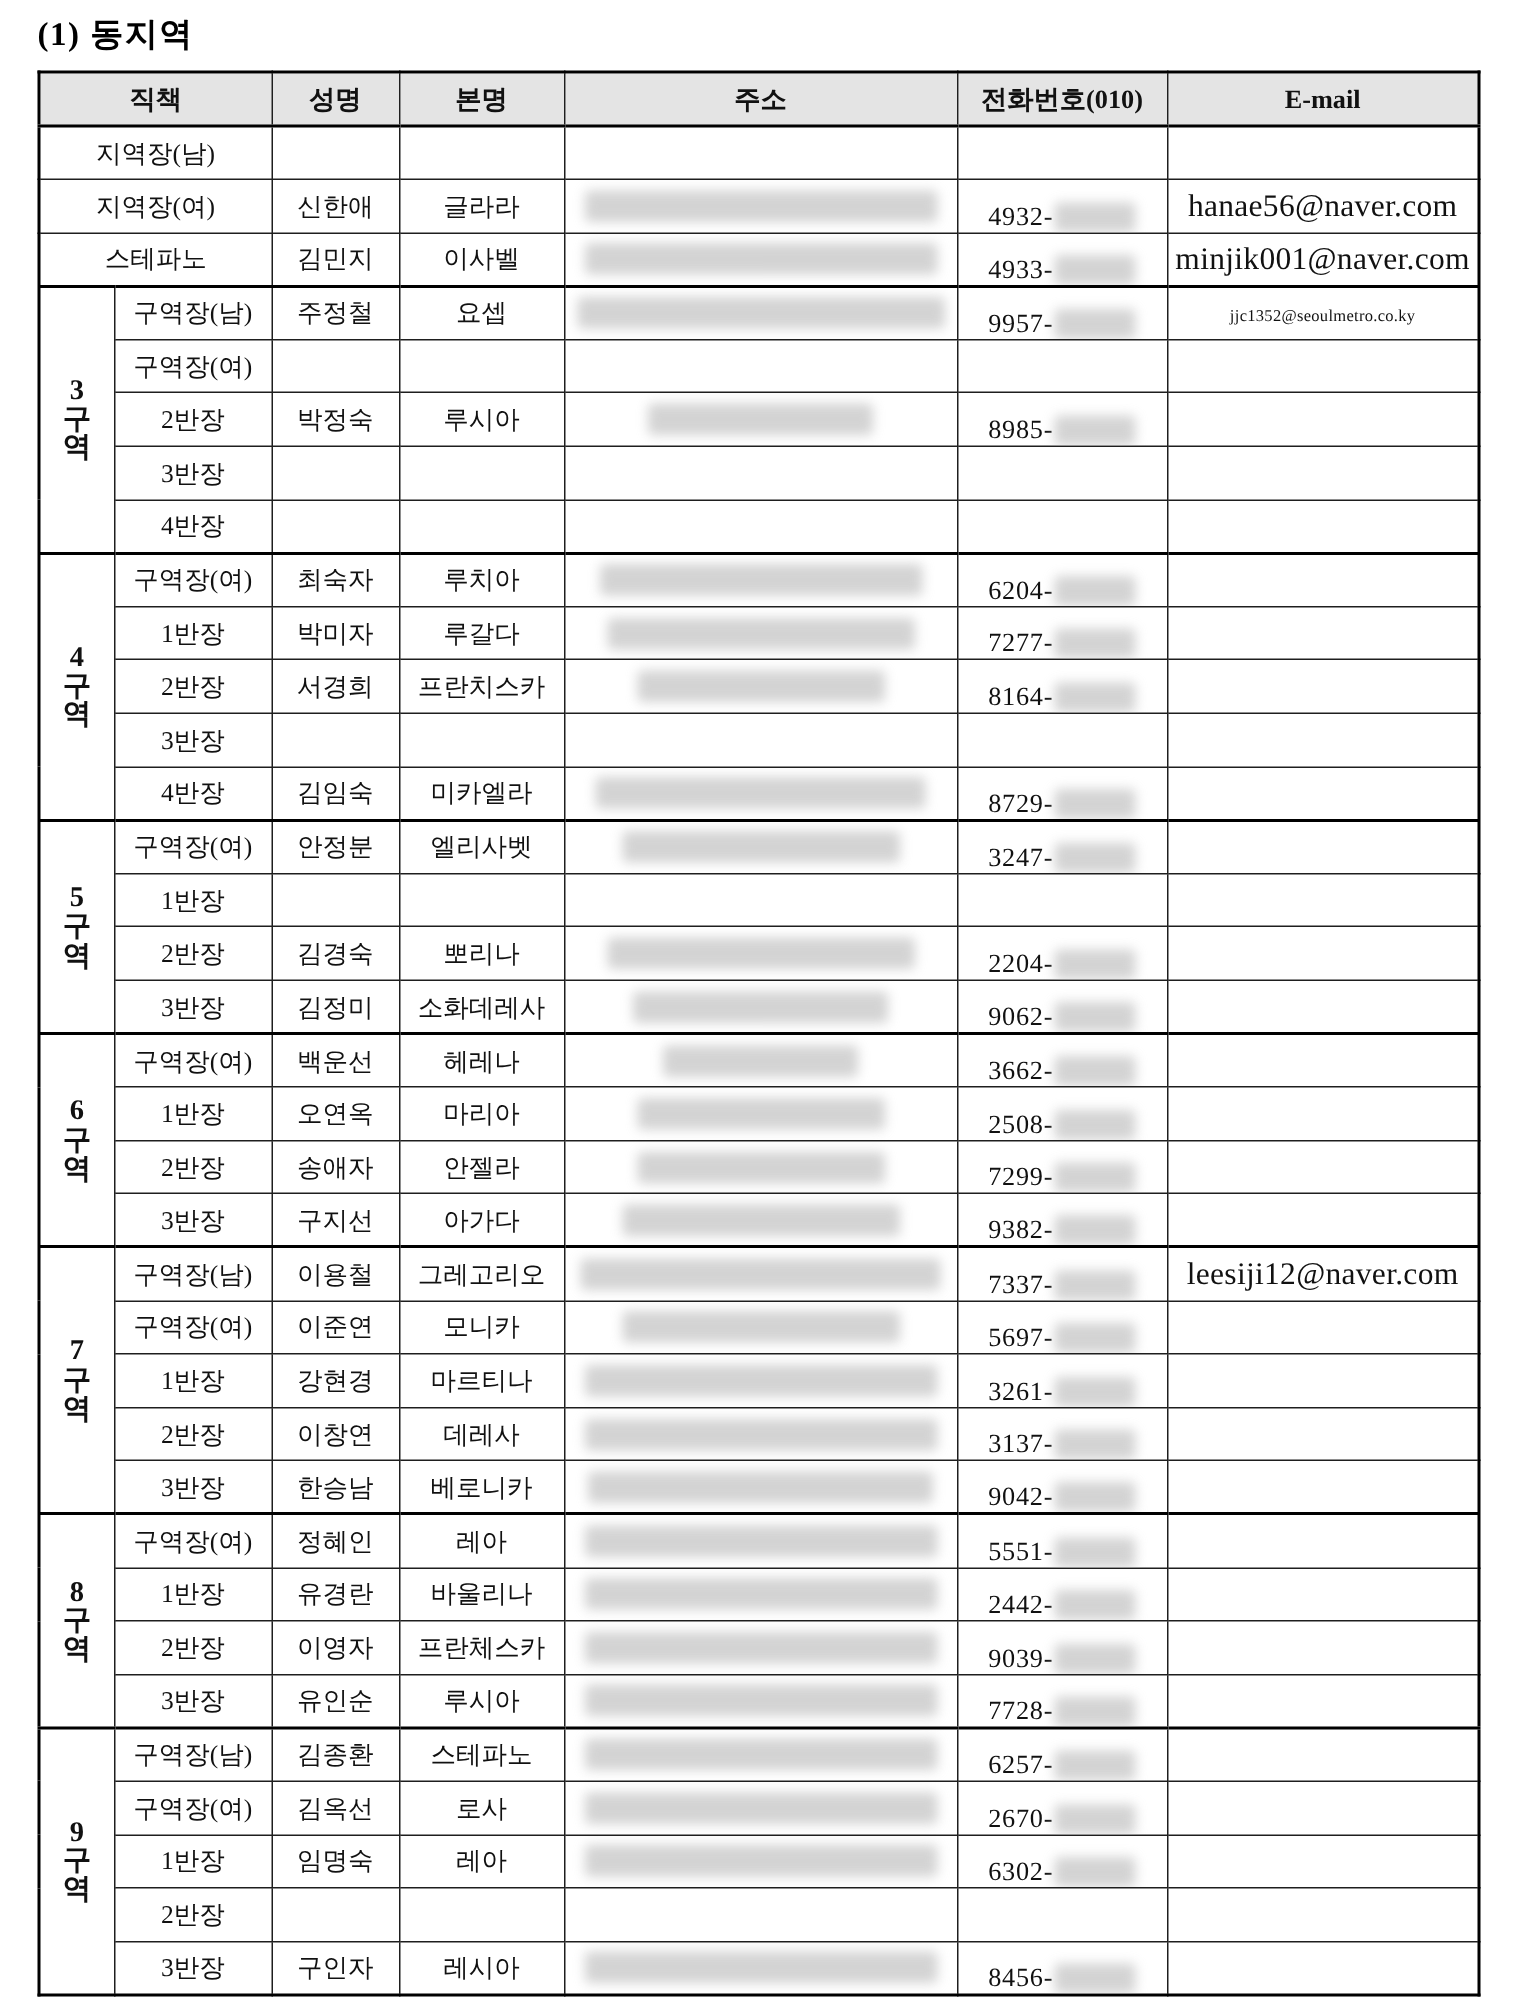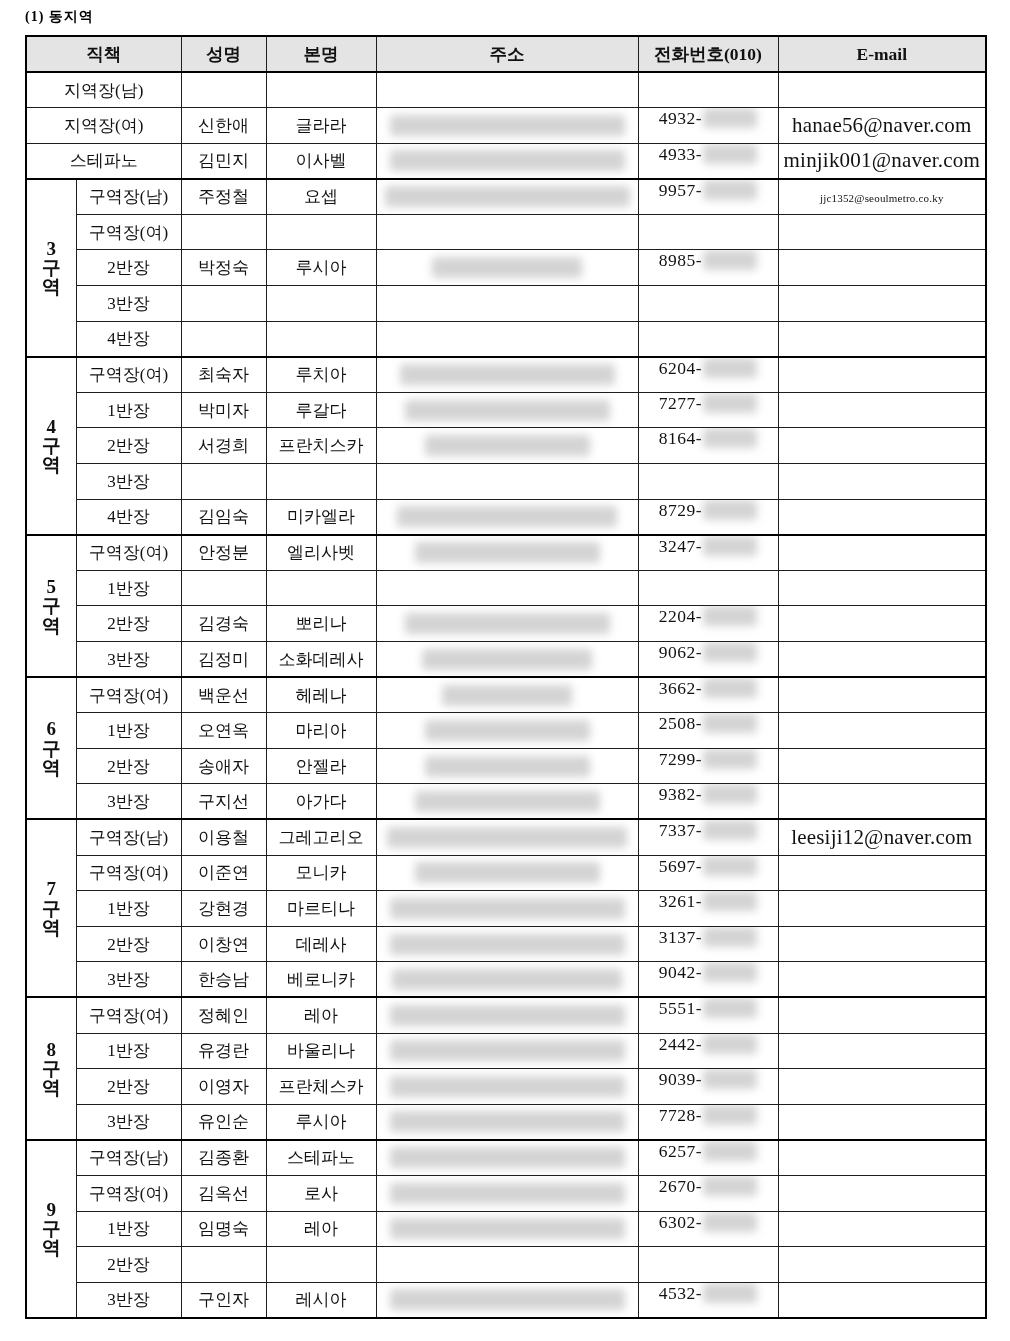--- a/index.html
+++ b/index.html
@@ -4,21 +4,21 @@
 <style>
   html,body { margin:0; padding:0; background:#ffffff; }
   body {
     width:1010px; height:1341px;
     font-family:"Liberation Serif","DejaVu Serif",serif;
     color:#111;
     -webkit-font-smoothing:antialiased;
   }
   .page { position:relative; padding:6px 25px 0 25px; box-sizing:border-box; }
   .doc-title {
-    font-size:14px; font-weight:bold; letter-spacing:1px;
+    font-size:22px; font-weight:bold; letter-spacing:1px;
     margin:2px 0 9px 0; color:#000;
   }
   table.contact {
     border-collapse:collapse; table-layout:fixed;
     width:960px;
     border:2.6px solid #000;
   }
   th, td {
     border:1.6px solid #1e1e1e;
     padding:0 2px;
@@ -41,21 +41,21 @@
     font-weight:bold; font-size:19px; line-height:1.02;
     padding:0; background:#fff;
   }
   td.group-cell span { display:block; text-align:center; }
   .addr-wrap { display:flex; justify-content:center; align-items:center; height:100%; }
   .redact {
     background:#b9b9b9; opacity:0.62; border-radius:3px;
     filter:blur(4px);
   }
   .addr-redact { height:21px; }
-  .phone-wrap { display:flex; justify-content:center; align-items:flex-start; height:100%; }
+  .phone-wrap { display:flex; justify-content:center; align-items:flex-end; height:100%; }
   .phone-text { font-size:17.5px; letter-spacing:0.5px; white-space:nowrap; }
   .phone-redact { width:54px; height:20px; margin-left:1px; flex:0 0 auto; }
   .email-text { font-size:21px; letter-spacing:0.2px; }
   .email-text.small { font-size:11px; }
 </style>
 </head>
 <body>
 
 <div class="page">
   <div class="doc-title">(1) 동지역</div>
@@ -635,21 +635,21 @@
           <td>3반장</td>
           <td>구인자</td>
           <td>레시아</td>
           <td>
             <div class="addr-wrap">
               <div class="redact addr-redact" style="width: 235px;"></div>
             </div>
           </td>
           <td>
             <div class="phone-wrap">
-              <span class="phone-text">4532-</span>
+              <span class="phone-text">8456-</span>
               <span class="redact phone-redact"></span>
             </div>
           </td>
           <td></td>
         </tr>
       </tbody>
   </table>
 </div>
 
 </body></html>

